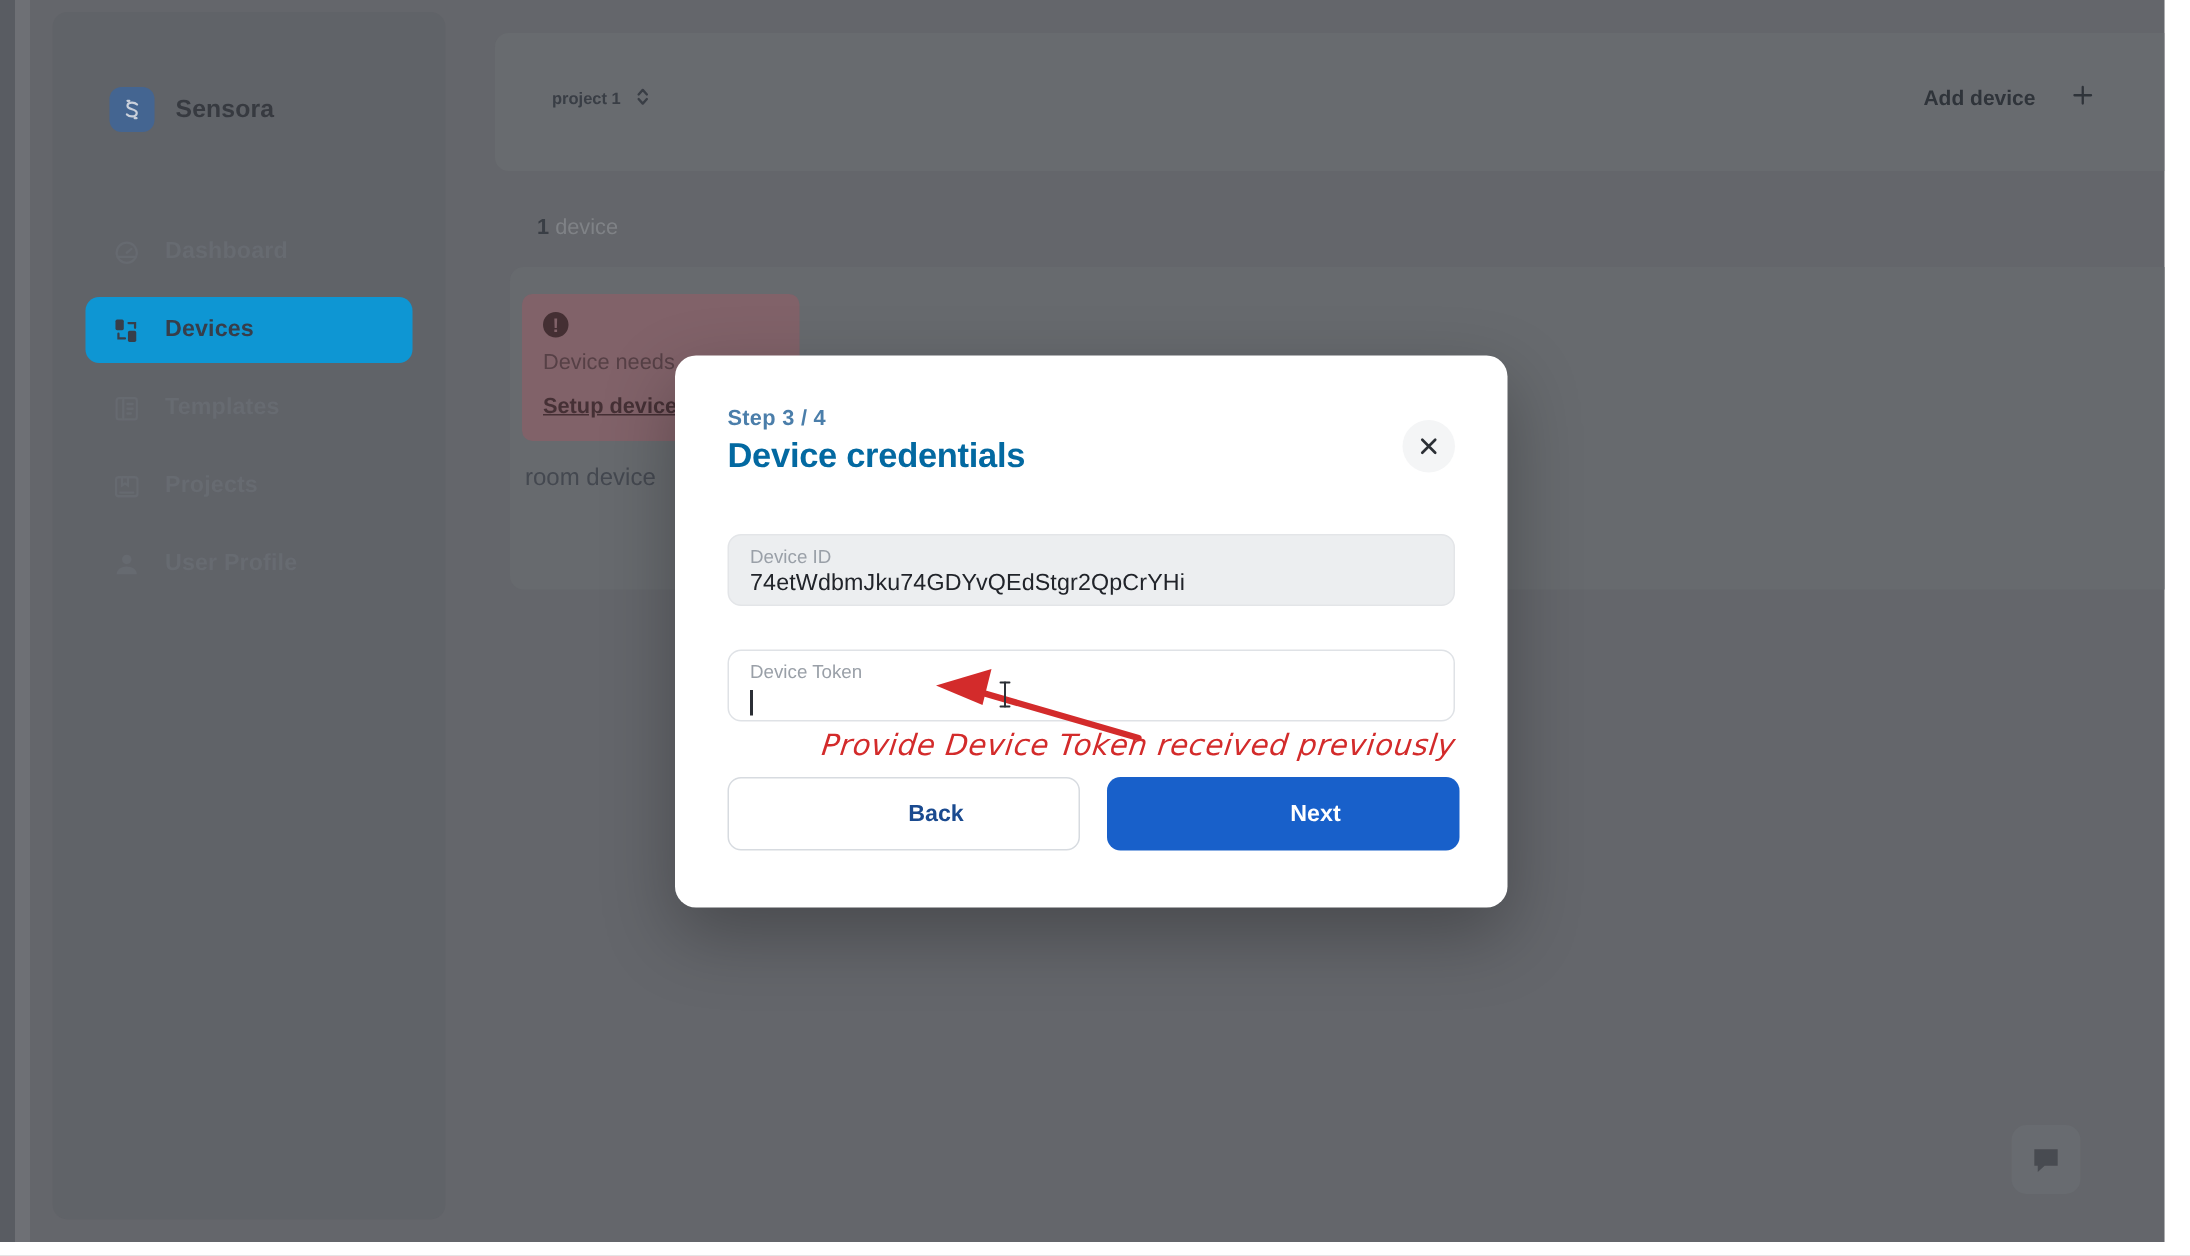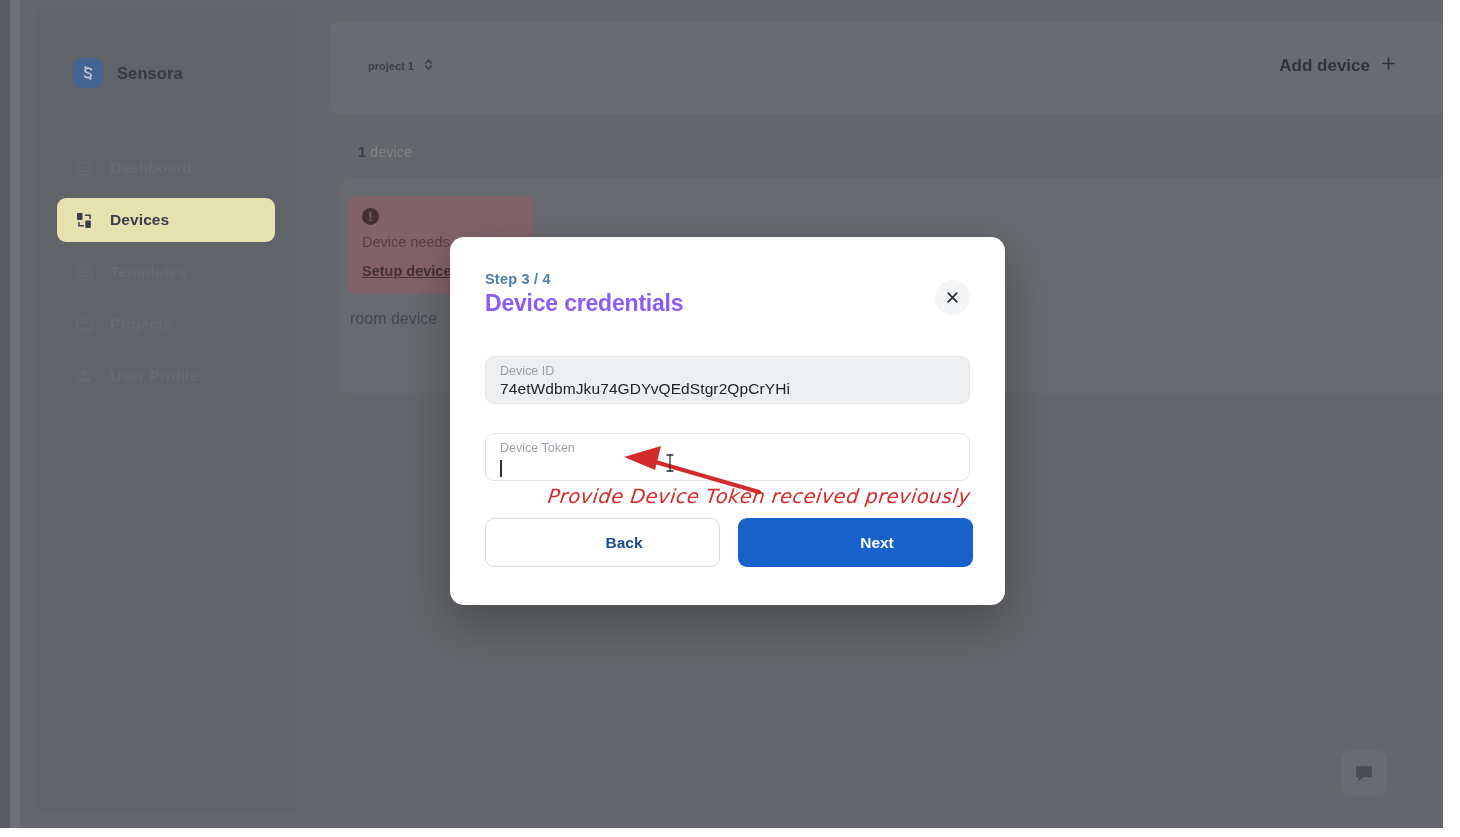--- a/index.html
+++ b/index.html
@@ -67,39 +67,39 @@
     height: 44px;
     margin: 8px 22px;
     padding-left: 18px;
     border-radius: 9px;
     color: #71757c;
     font-size: 15.5px;
     font-weight: 600;
     letter-spacing: .1px;
   }
   .nav-item .nav-ico { width: 19px; height: 19px; flex: 0 0 auto; opacity: .9; }
-  .nav-item.active { background: #fef9c3; color: #3c4351; }
+  .nav-item.active { background: #0ea5e9; color: #3c4351; }
   .nav-item.active .nav-ico { opacity: 1; }
 
   
   #topbar {
     position: absolute; left: 320px; top: 22px;
     width: 1113px; height: 92px;
     background: #72757a;
     border-radius: 9px 0 0 9px;
   }
   #project-select {
     position: absolute; left: 38px; top: 35px;
     display: flex; align-items: center; gap: 9px;
     font-size: 11px; font-weight: 600; color: #3e434b;
   }
   #add-device {
     position: absolute; right: 46px; top: 33px;
-    display: flex; align-items: center; gap: 10px;
-    font-size: 17px; font-weight: 700; color: #33383f; justify-content: space-between;
+    display: flex; align-items: center; gap: 23px;
+    font-size: 14px; font-weight: 700; color: #33383f; justify-content: space-between;
   }
 
   
   #device-count {
     position: absolute; left: 348px; top: 144px;
     font-size: 14.5px; color: #8c8f94;
   }
   #device-count b { color: #3e434b; font-weight: 700; }
 
   #device-panel {
@@ -155,21 +155,21 @@
     border-radius: 14px;
     box-shadow: 0 18px 48px rgba(0,0,0,.28);
   }
   #modal-step {
     position: absolute; left: 35px; top: 34px;
     font-size: 14.5px; font-weight: 700; color: #4b7eaa;
     letter-spacing: .2px;
   }
   #modal-title {
     position: absolute; left: 35px; top: 53px;
-    font-size: 23px; font-weight: 700; color: #8b5cf6;
+    font-size: 23px; font-weight: 700; color: #0369a1;
     letter-spacing: -.2px;
   }
   #modal-close {
     position: absolute; right: 35px; top: 43px;
     width: 35px; height: 35px; border-radius: 50%;
     background: #f4f5f6;
     display: flex; align-items: center; justify-content: center;
     cursor: pointer;
   }
 

